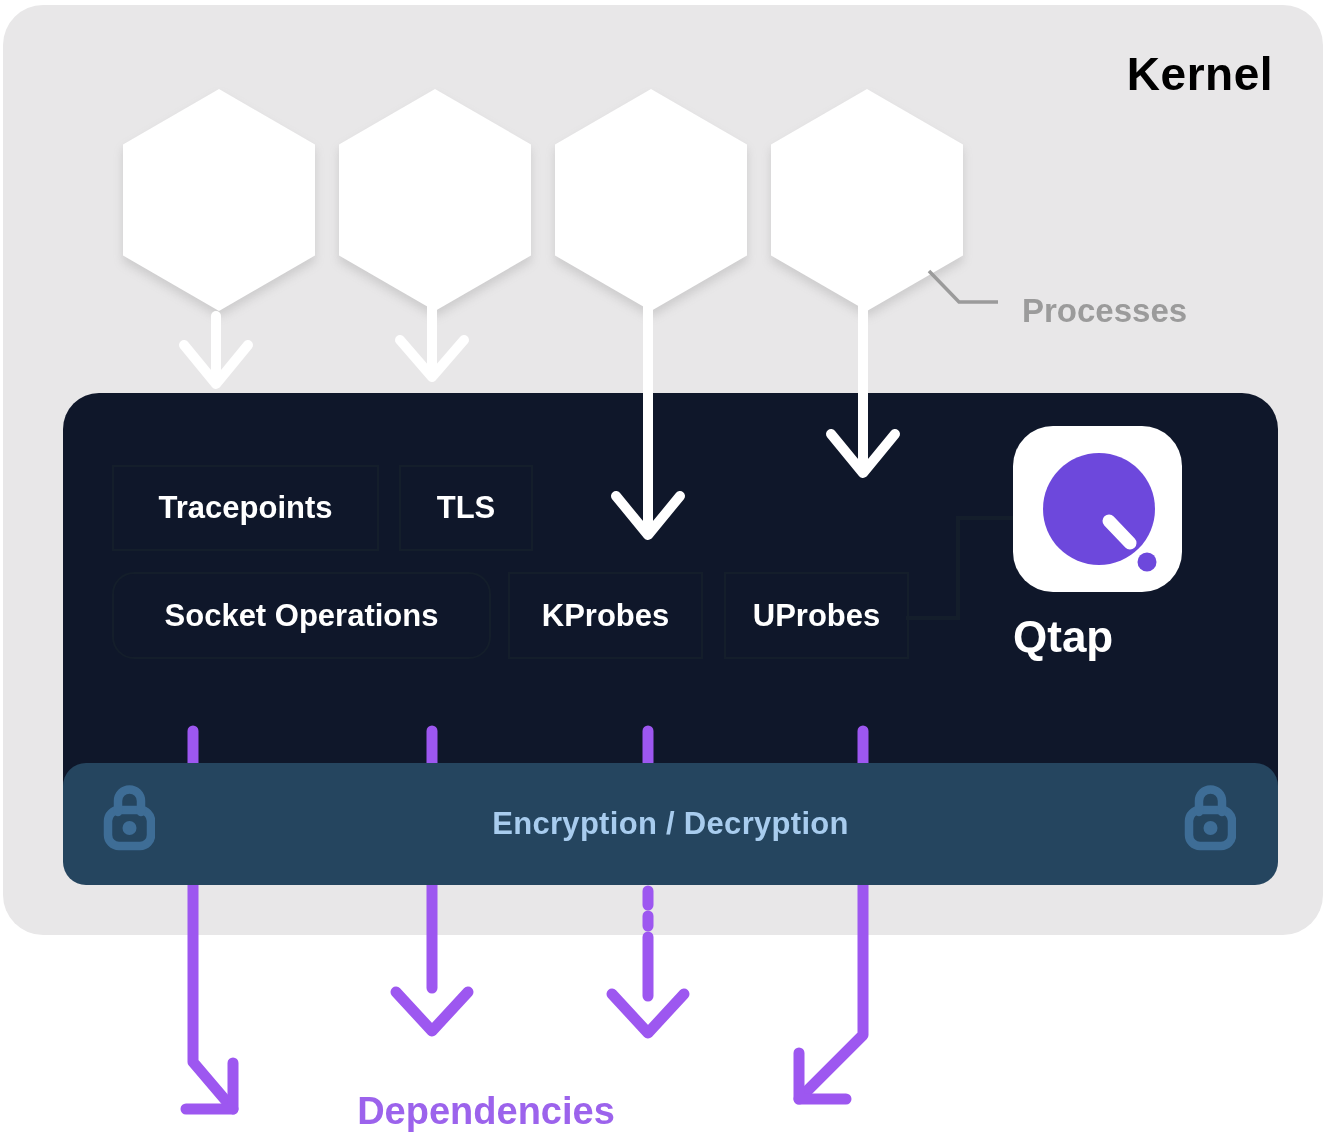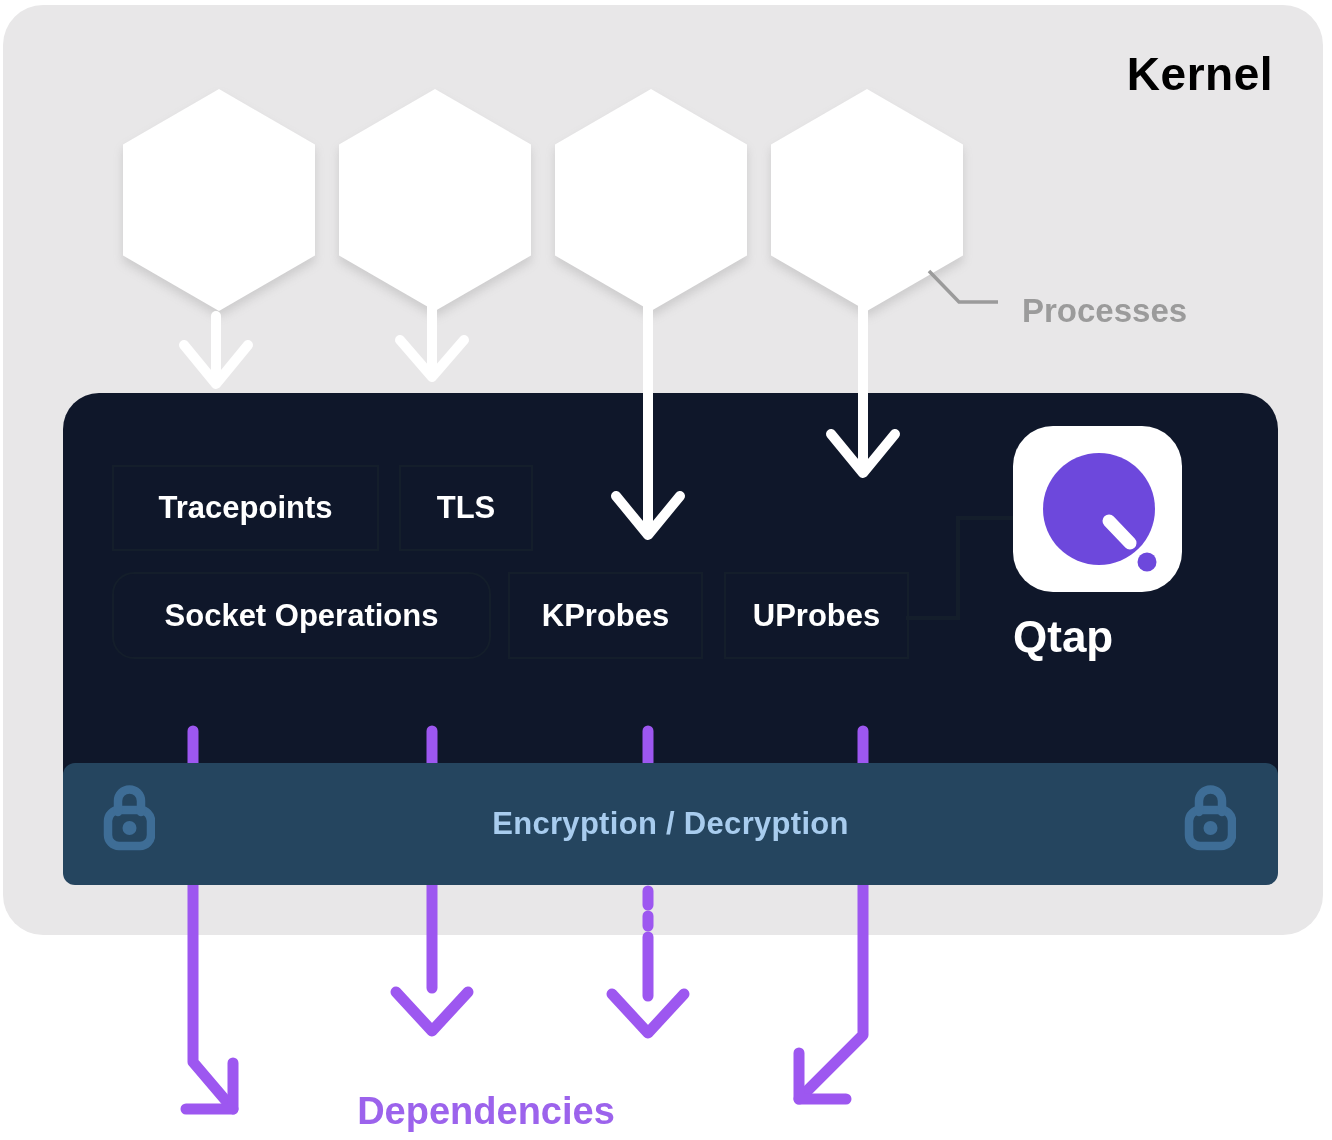--- a/index.html
+++ b/index.html
@@ -39,21 +39,21 @@
   .pb-tracepoints{left:49px;top:72px;width:263px;height:82px;}
   .pb-tls{left:336px;top:72px;width:130px;height:82px;}
   .pb-socket{left:49px;top:179px;width:375px;height:83px;border-radius:22px;}
   .pb-kprobes{left:445px;top:179px;width:191px;height:83px;}
   .pb-uprobes{left:661px;top:179px;width:181px;height:83px;}
   
   .arrows-svg{position:absolute;left:0;top:0;pointer-events:none;}
   
   .encryption-bar{
     position:absolute;left:63px;top:763px;width:1215px;height:122px;
-    background:#25455F;border-radius:12px;
+    background:#25455F;border-radius:23px;
     display:flex;align-items:center;justify-content:center;
   }
   .encryption-label{
     color:#A8CCEE;font-size:31px;font-weight:bold;letter-spacing:.3px;
   }
   .lock{position:absolute;top:20px;width:52px;height:68px;}
   .lock-left{left:40px;} .lock-right{right:42px;}
   
   .qtap-icon{
     position:absolute;left:1013px;top:426px;width:169px;height:166px;

